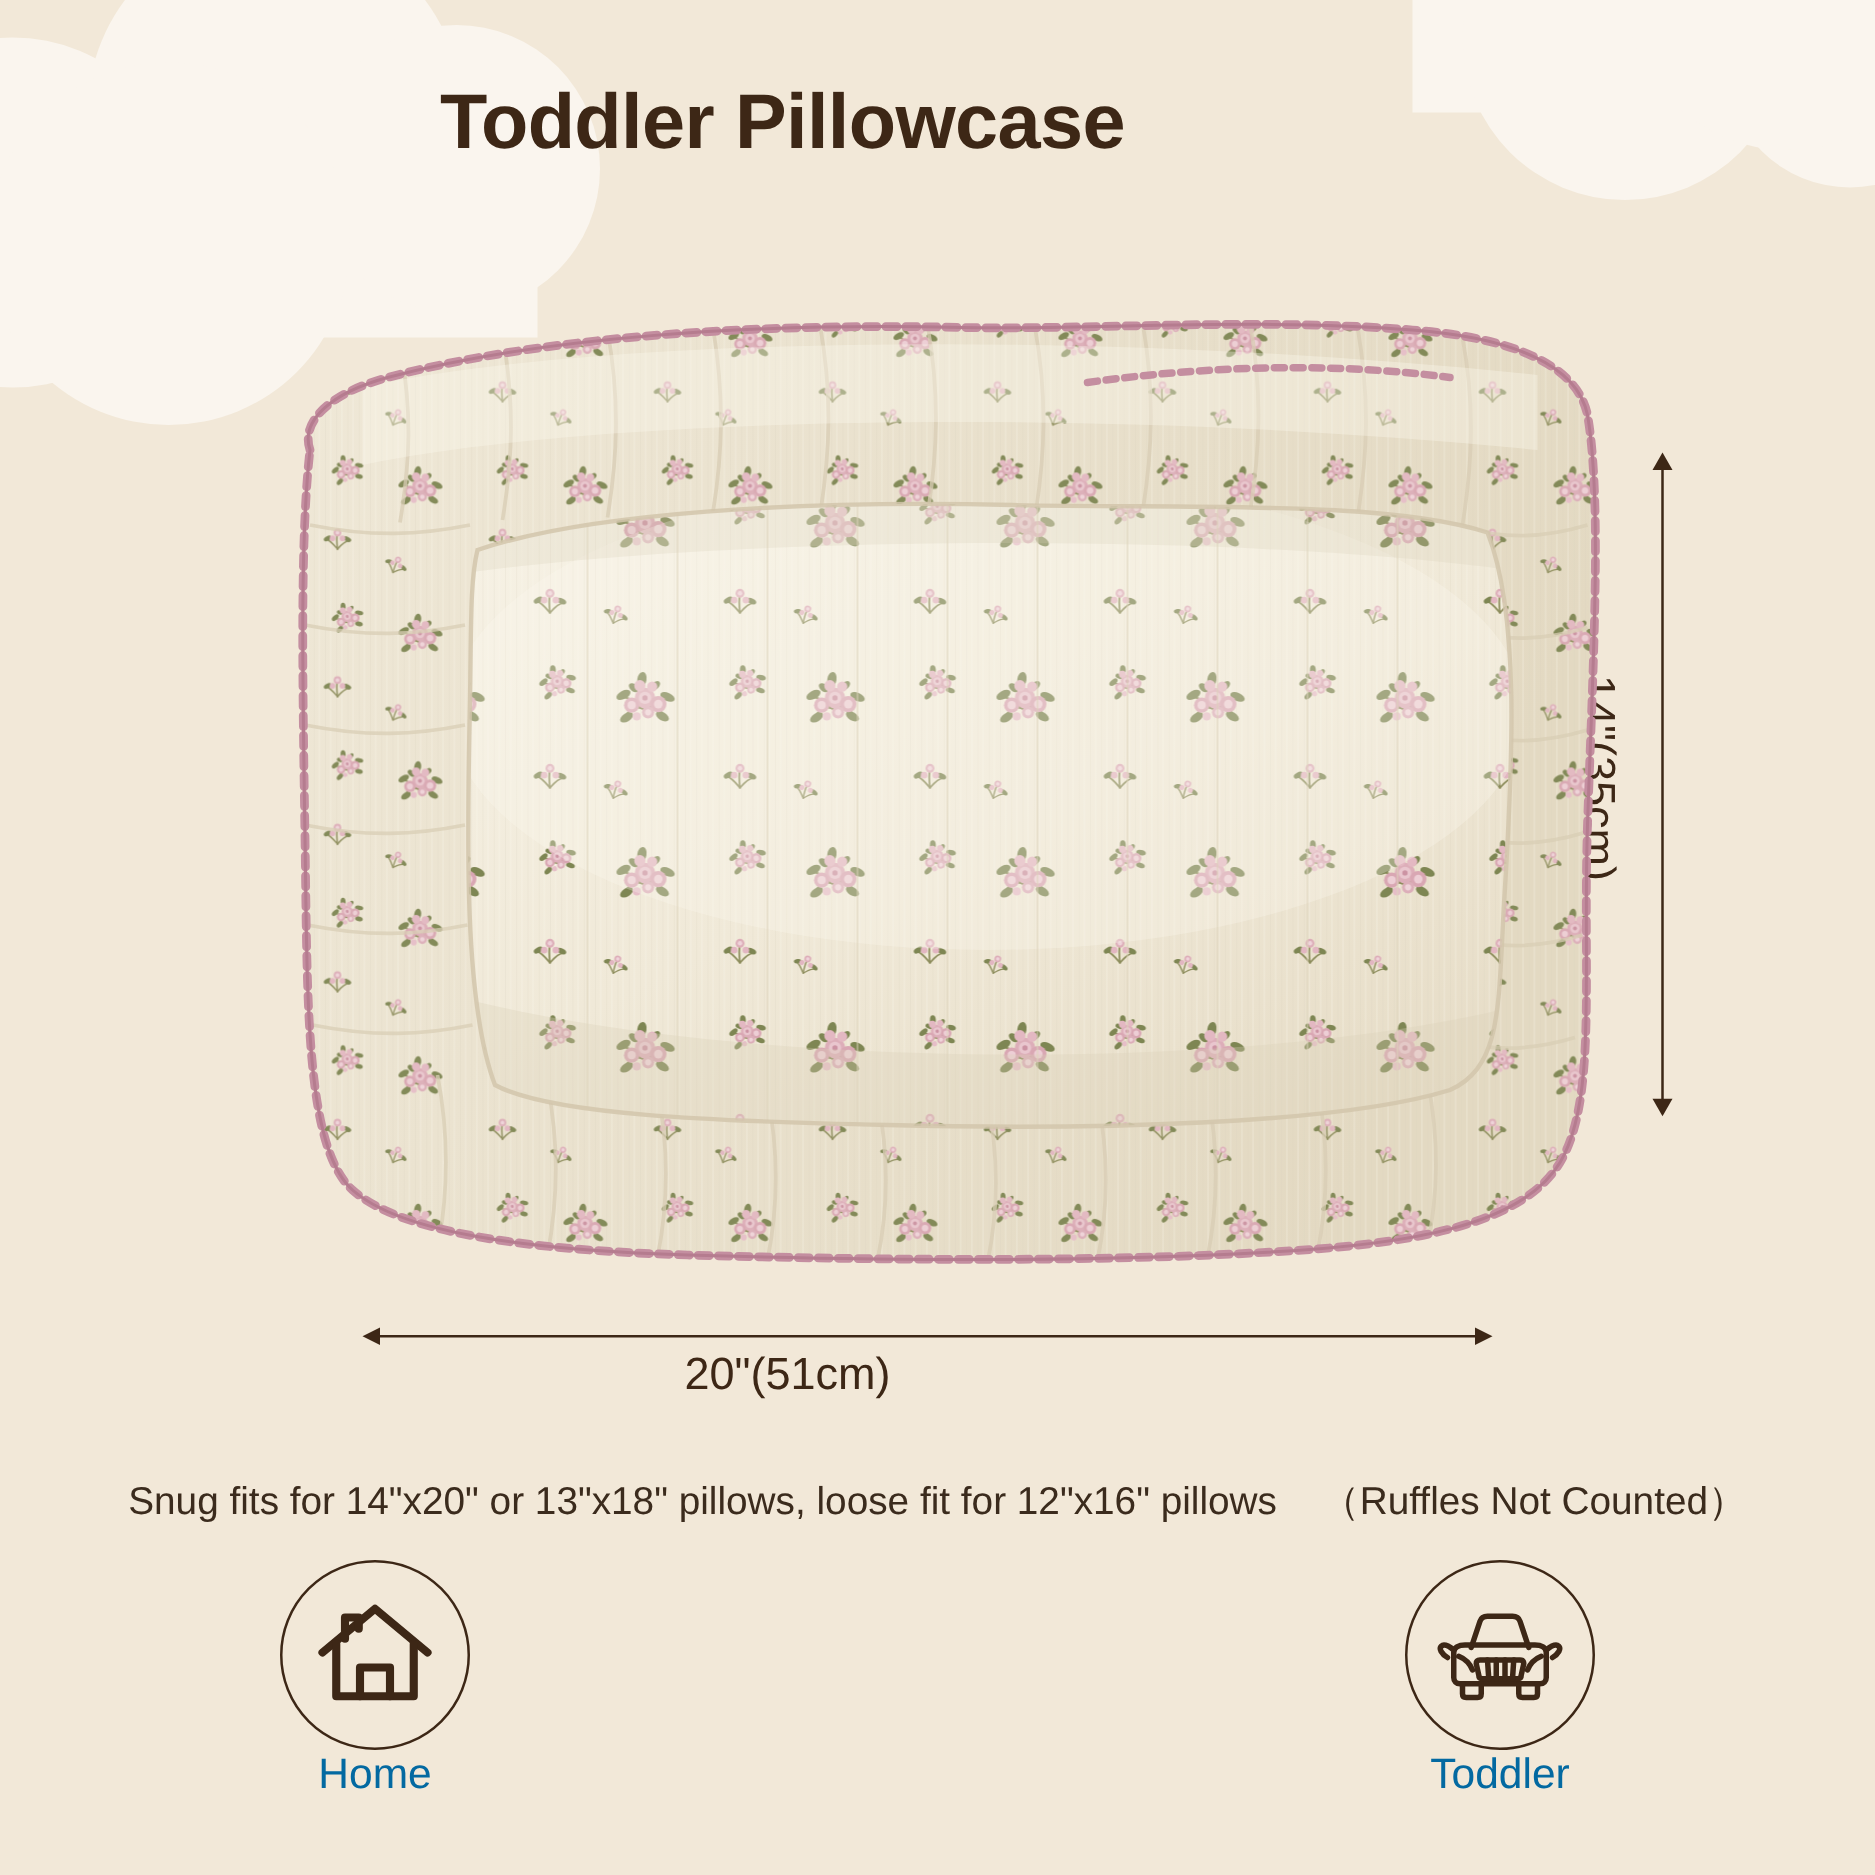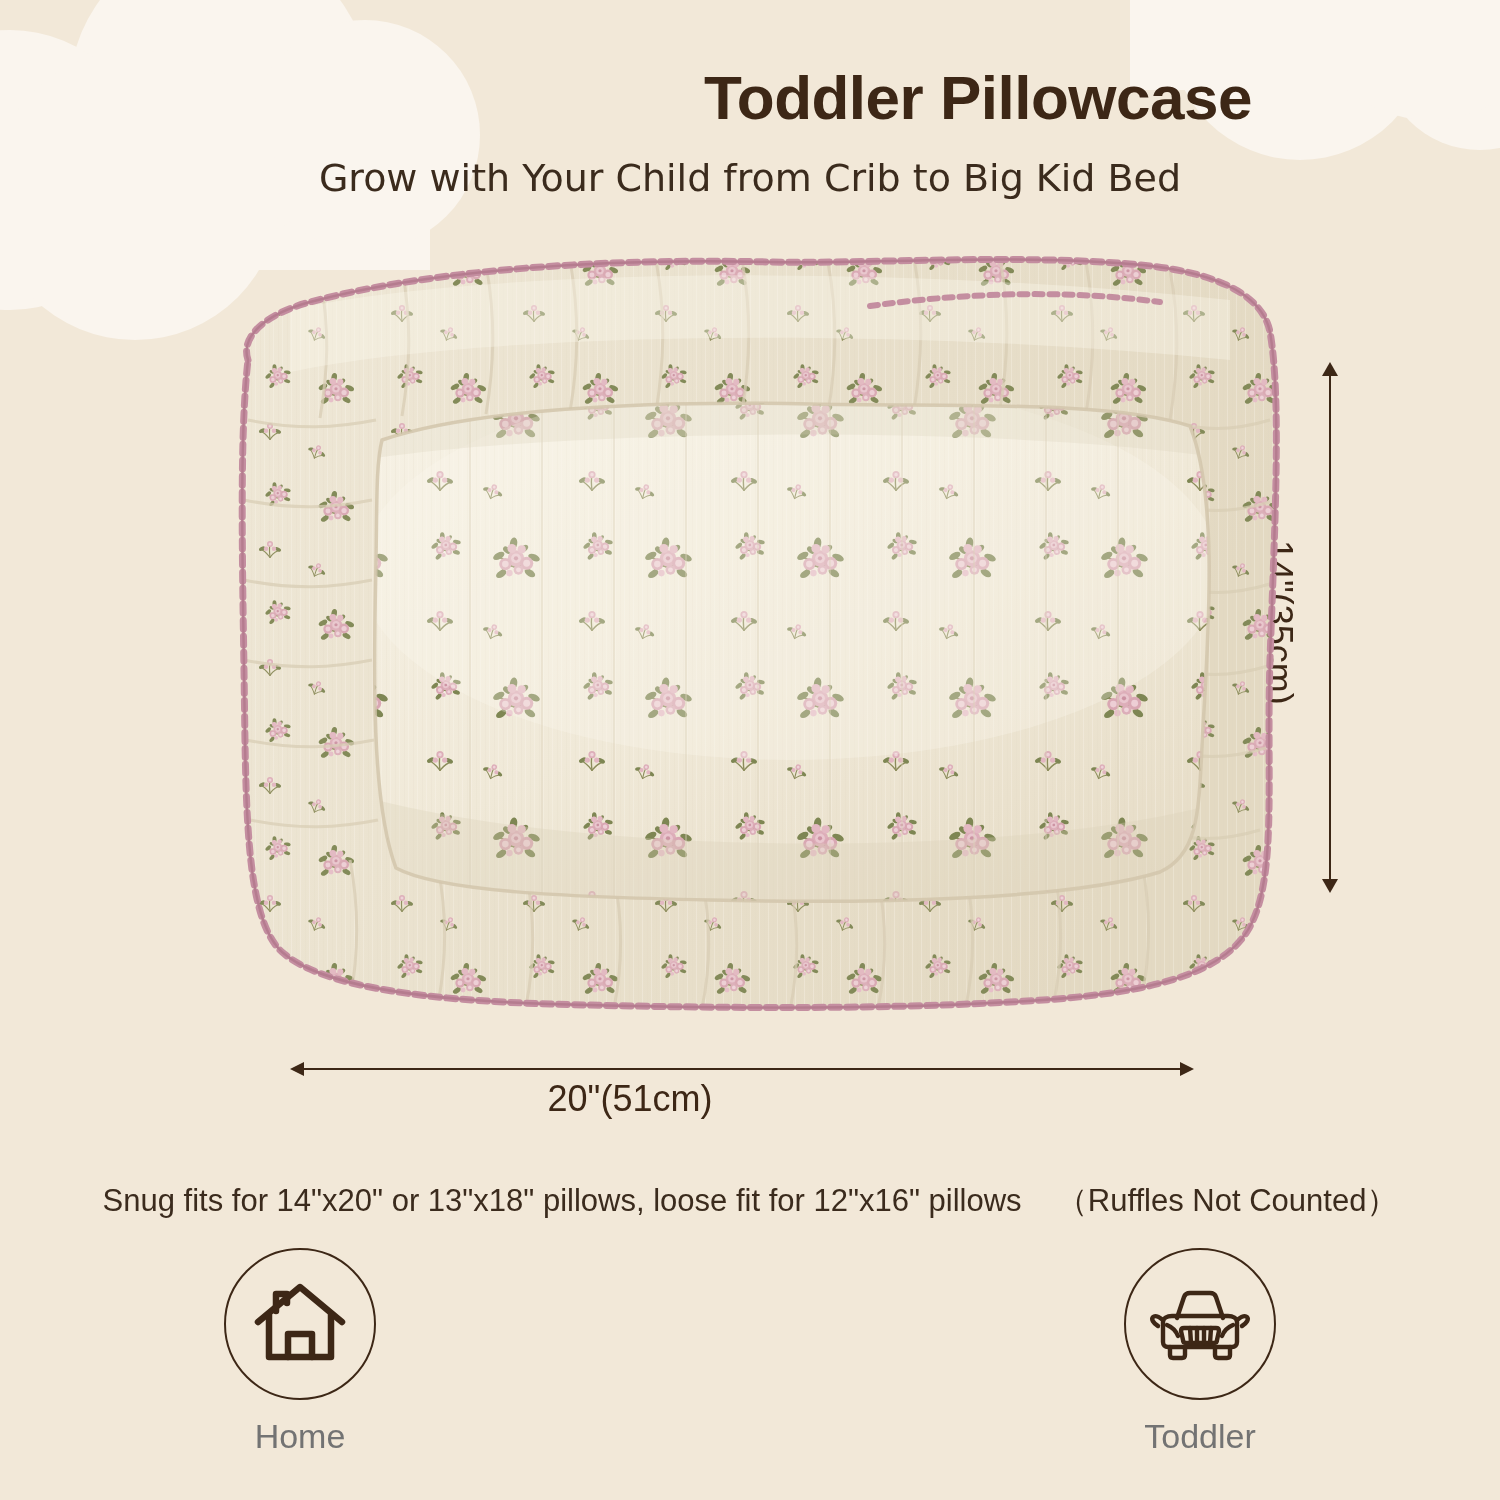--- a/index.html
+++ b/index.html
@@ -44,21 +44,21 @@
   #cloud-right .p1 { left: 40px;  top: 70px;  width: 260px; height: 260px; }
   #cloud-right .p2 { left: 250px; top: 120px; width: 200px; height: 200px; }
   #cloud-right .p3 { left: 170px; top: 30px;  width: 260px; height: 260px; }
   #cloud-right .b1 { left: 0px;   top: 0px;   width: 470px; height: 260px; }
 
   
   #page-title {
     position: absolute;
     left: 0; top: 62px;
     width: 1252px;
-    text-align: right;
+    text-align: center;
     font-size: 62px;
     font-weight: bold;
     letter-spacing: -0.5px;
     color: #3D2716;
     font-family: "Liberation Sans", sans-serif;
     z-index: 5;
   }
   #page-subtitle {
     position: absolute;
     left: 0; top: 156px;
@@ -170,23 +170,22 @@
     width: 152px;
     height: 152px;
     border: 2px solid #3D2716;
     border-radius: 50%;
     display: flex;
     align-items: center;
     justify-content: center;
     box-sizing: border-box;
   }
   .usecase-label {
-    margin-top: 17px;
     font-size: 34px;
-    color: #737373;
+    color: #0369a1;
     font-family: "Liberation Sans", sans-serif;
   }
 </style>
 </head>
 <body>
 
 <div id="canvas">
 
   <div class="cloud" id="cloud-left">
     <div class="base b1"></div>
@@ -196,21 +195,20 @@
     <div class="puff p4"></div>
   </div>
   <div class="cloud" id="cloud-right">
     <div class="base b1"></div>
     <div class="puff p1"></div>
     <div class="puff p2"></div>
     <div class="puff p3"></div>
   </div>
 
   <div id="page-title">Toddler Pillowcase</div>
-  <div id="page-subtitle">Grow with Your Child from Crib to Big Kid Bed</div>
 
   <svg id="pillow-photo" viewBox="0 0 1135 790">
     <defs>
 
       <linearGradient id="muslin" x1="0" y1="0" x2="0.25" y2="1">
         <stop offset="0%" stop-color="#F8F3E7"></stop>
         <stop offset="45%" stop-color="#F2EBDA"></stop>
         <stop offset="100%" stop-color="#EAE1CC"></stop>
       </linearGradient>
       <linearGradient id="muslinFace" x1="0.1" y1="0" x2="0.9" y2="1">

